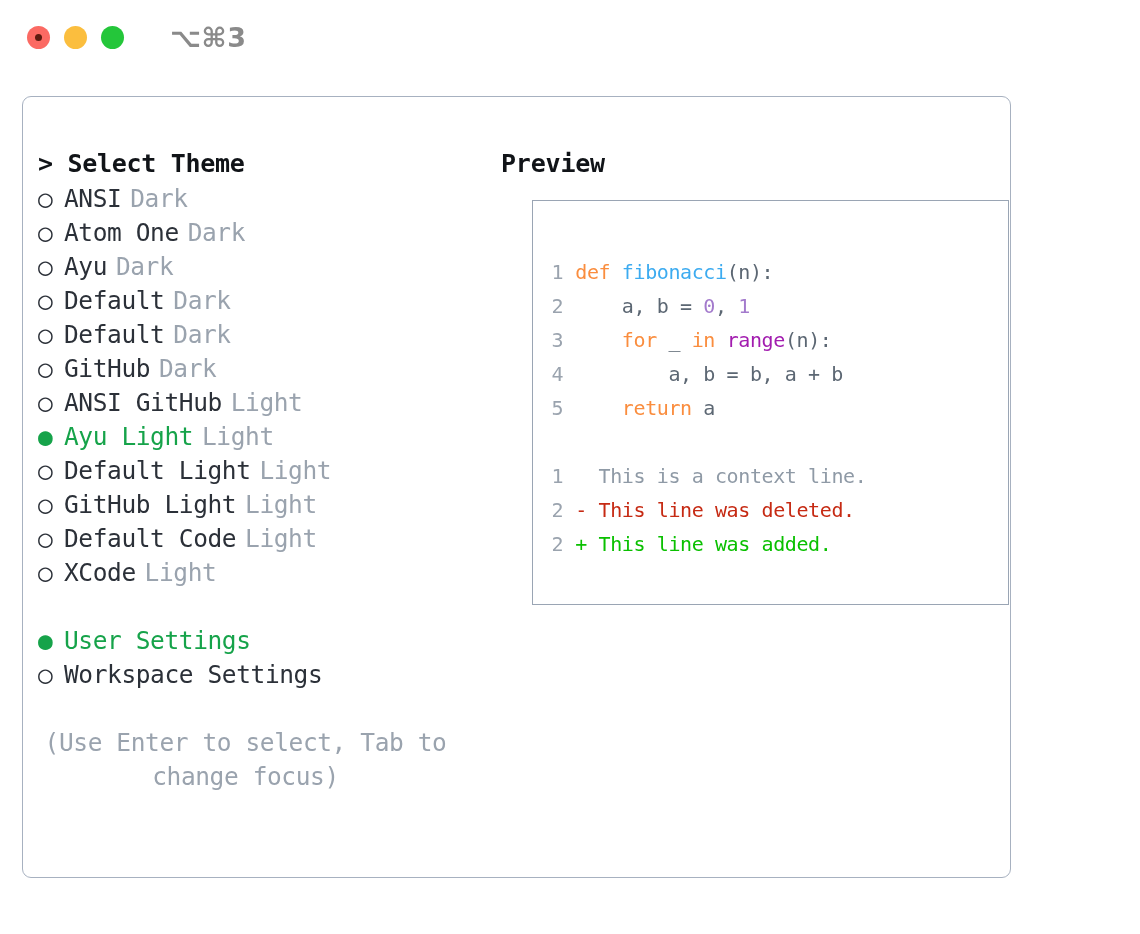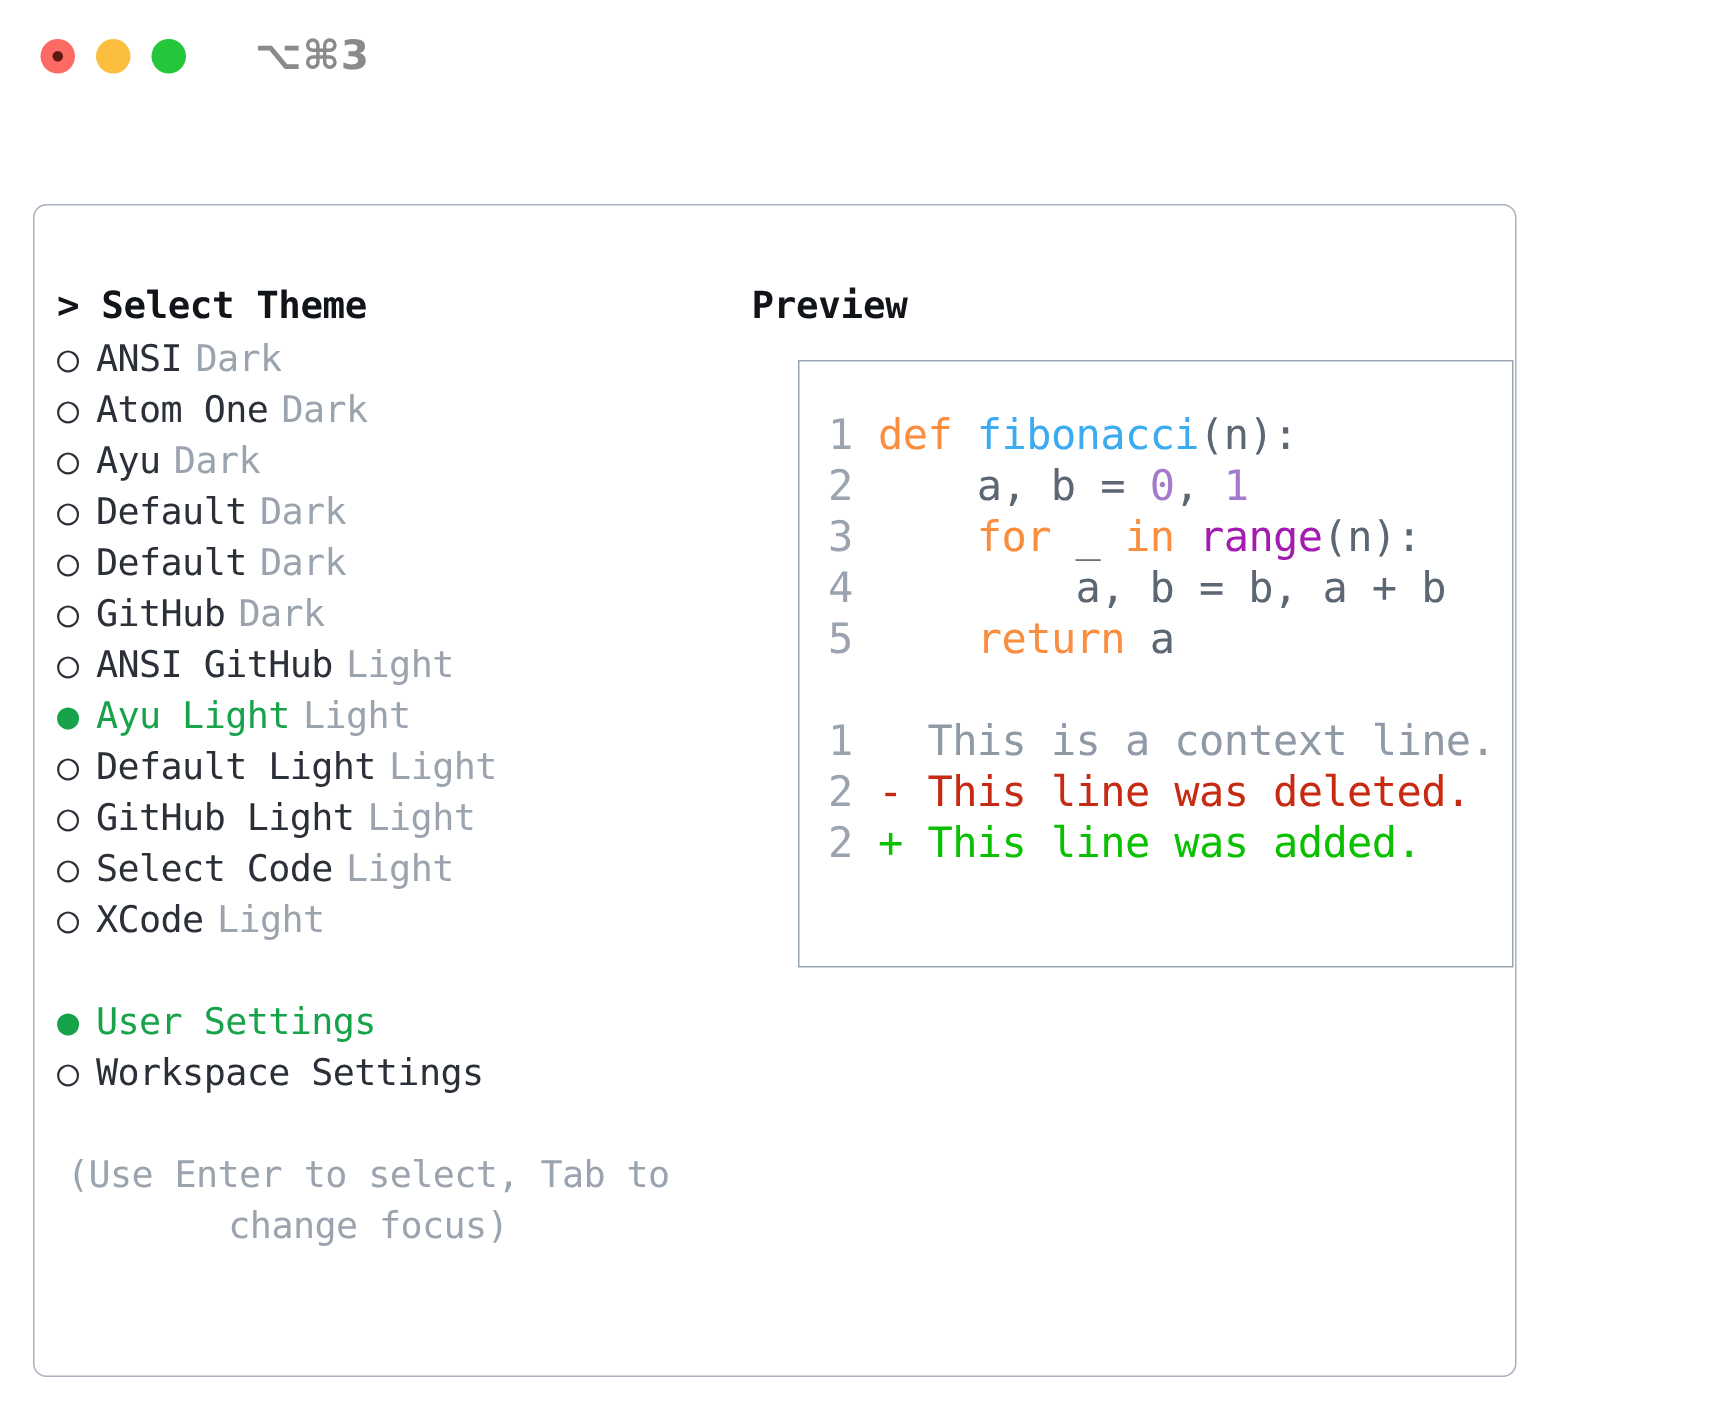--- a/index.html
+++ b/index.html
@@ -75,21 +75,20 @@
   .panel {
     position: absolute;
     left: 22px;
     top: 96px;
     width: 989px;
     height: 782px;
     border: 1.6px solid #a7b1c0;
     border-radius: 9px;
     box-sizing: border-box;
     background: #ffffff;
-    margin-top: 40px;
   }
 
   
   .col-left {
     position: absolute;
     left: 15px;
     top: 50px;
     width: 450px;
   }
   .col-right {
@@ -163,22 +162,22 @@
     top: 53px;
     width: 477px;
     height: 405px;
     box-sizing: border-box;
     border: 1.6px solid #9aa5b4;
     background: #ffffff;
   }
   .code {
     position: absolute;
     left: 17px;
-    top: 32px;
-    font-size: 28px;
+    top: 54px;
+    font-size: 20px;
     line-height: 34px;
     white-space: pre;
     letter-spacing: -0.4px;
   }
   .ln {
     color: #9aa3ae;
     display: inline-block;
     width: 1.1ch;
     text-align: right;
     margin-right: 1ch;
@@ -216,21 +215,21 @@
           <div class="row"><span class="marker">○</span><span class="name">ANSI</span><span class="variant">Dark</span></div>
           <div class="row"><span class="marker">○</span><span class="name">Atom One</span><span class="variant">Dark</span></div>
           <div class="row"><span class="marker">○</span><span class="name">Ayu</span><span class="variant">Dark</span></div>
           <div class="row"><span class="marker">○</span><span class="name">Default</span><span class="variant">Dark</span></div>
           <div class="row"><span class="marker">○</span><span class="name">Default</span><span class="variant">Dark</span></div>
           <div class="row"><span class="marker">○</span><span class="name">GitHub</span><span class="variant">Dark</span></div>
           <div class="row"><span class="marker">○</span><span class="name">ANSI GitHub</span><span class="variant">Light</span></div>
           <div class="row"><span class="marker sel">●</span><span class="name sel">Ayu Light</span><span class="variant">Light</span></div>
           <div class="row"><span class="marker">○</span><span class="name">Default Light</span><span class="variant">Light</span></div>
           <div class="row"><span class="marker">○</span><span class="name">GitHub Light</span><span class="variant">Light</span></div>
-          <div class="row"><span class="marker">○</span><span class="name">Select Code</span><span class="variant">Light</span></div>
+          <div class="row"><span class="marker">○</span><span class="name">Default Code</span><span class="variant">Light</span></div>
           <div class="row"><span class="marker">○</span><span class="name">XCode</span><span class="variant">Light</span></div>
         </div>
 
       <div class="spacer-sm"></div>
 
 
       <div id="apply-list">
           <div class="row"><span class="marker sel">●</span><span class="name sel">User Settings</span></div>
           <div class="row"><span class="marker">○</span><span class="name">Workspace Settings</span></div>
         </div>

